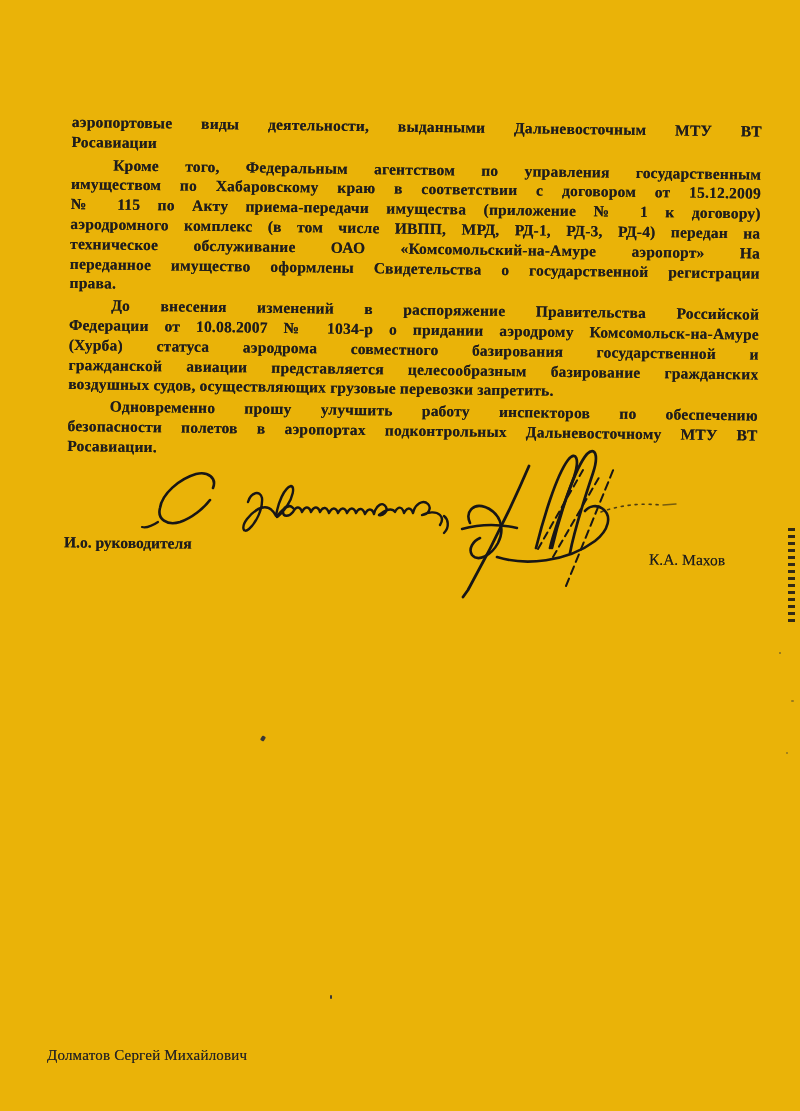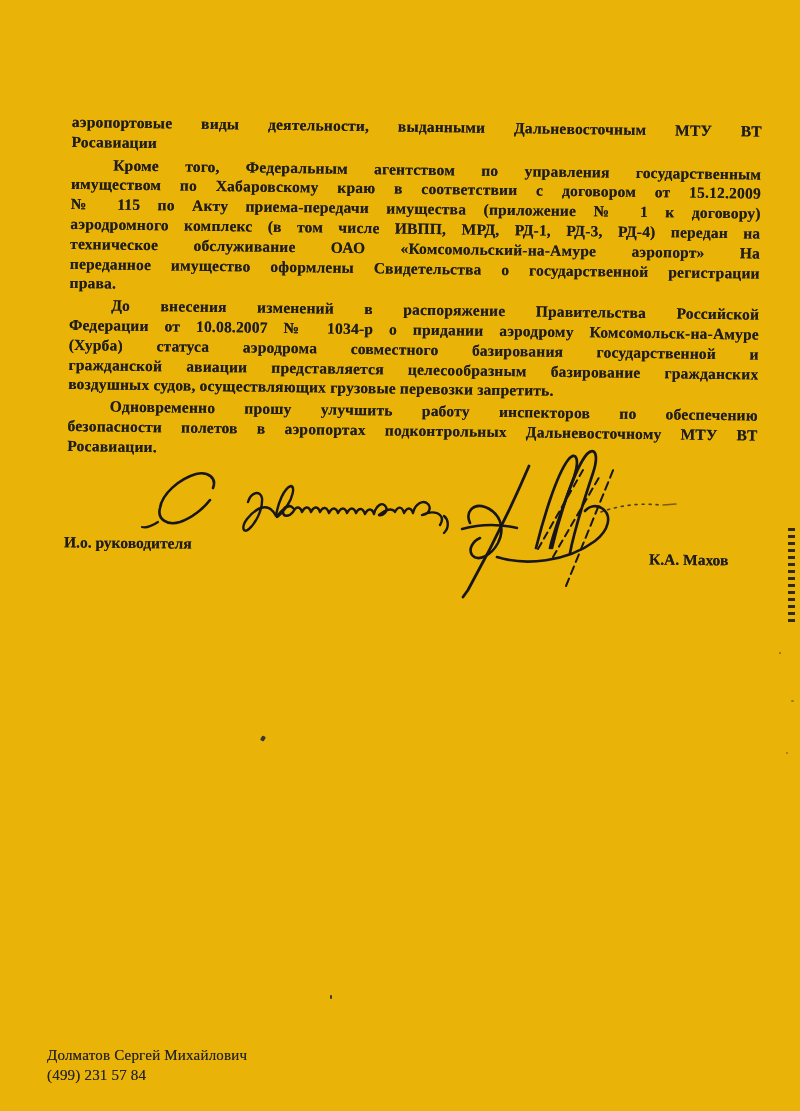--- a/index.html
+++ b/index.html
@@ -36,21 +36,21 @@
   .line.endline{text-align-last:left;}
   
   .role-label{
     position:absolute;left:64px;top:534px;
     font-size:15.5px;font-weight:700;
     transform:rotate(0.6deg);
     text-shadow:0 0 0.4px rgba(30,28,28,0.8);
   }
   .signer-name{
     position:absolute;left:649px;top:551px;
-    font-size:15.5px;font-weight:700;
+    font-size:15.5px;font-weight:400;
     transform:rotate(0.6deg);
     text-shadow:0 0 0.4px rgba(30,28,28,0.8);
   }
   .signature-svg{
     position:absolute;left:140px;top:430px;
     width:560px;height:175px;
   }
   .hidden-text{
     position:absolute;width:1px;height:1px;overflow:hidden;
     clip:rect(0 0 0 0);white-space:nowrap;
@@ -134,21 +134,20 @@
       <path stroke-width="1.4" opacity="0.55" d="M663,505 L676,504"></path>
     </g>
   </svg>
   <span class="hidden-text">С уважением,</span>
 
   <div class="role-label">И.о. руководителя</div>
   <div class="signer-name">К.А. Махов</div>
 
   <div class="footer">
     <div>Долматов Сергей Михайлович</div>
-    <div>(499) 231 57 84</div>
   </div>
 
   <div class="edge-strip"></div>
   <div class="speck s1"></div>
   <div class="speck s2"></div>
   <div class="speck s3"></div>
   <div class="speck s4"></div>
   <div class="speck s5"></div>
 
 </div>

